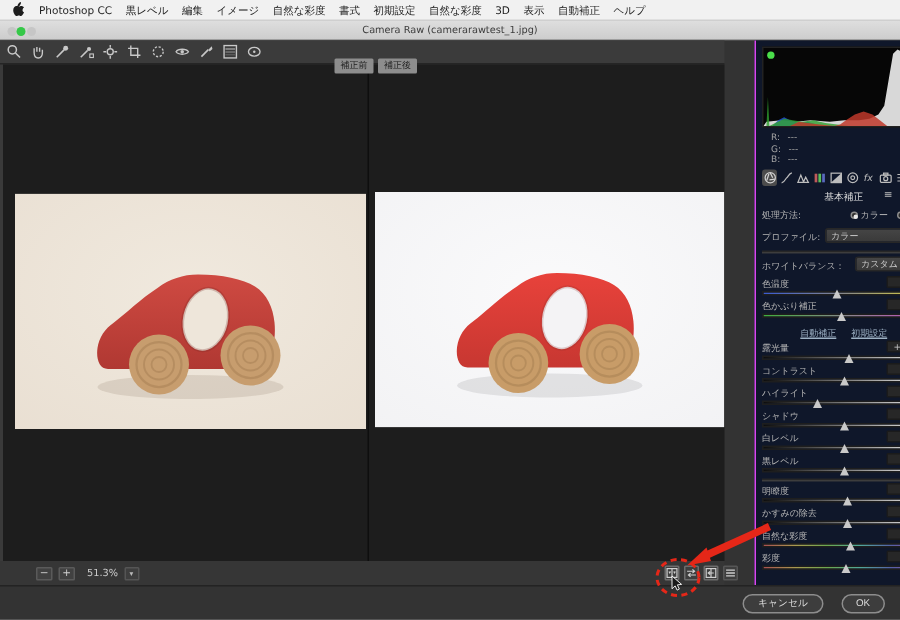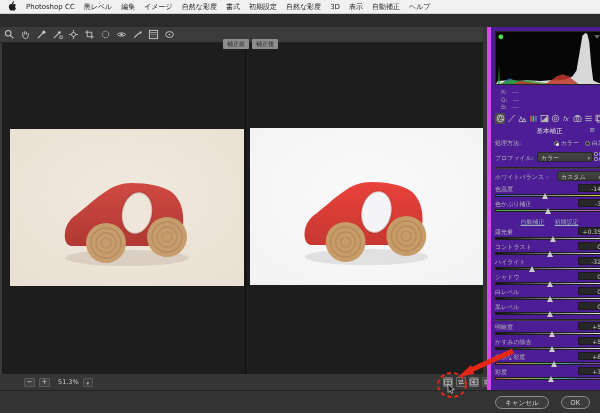--- a/index.html
+++ b/index.html
@@ -55,22 +55,22 @@
     color:#cfcfcf; font-size:7px; line-height:7px; text-align:center; border-radius:1px; }
   .zbtn.first { margin-left:24px; }
   .zlevel { margin-left:8px; font-size:6.5px; color:#cccccc; }
   .zchev { margin-left:4px; width:10px; height:9px; background:#3e3e3e; border:1px solid #555;
     border-radius:1px; color:#bbb; font-size:5px; line-height:8px; text-align:center; }
   .viewbtns { position:absolute; left:443px; top:3px; display:flex; gap:3px; }
   .vbtn { width:10px; height:10px; background:#3e3e3e; border:1px solid #6d6d6d; border-radius:1px;
     display:flex; align-items:center; justify-content:center; }
 
   
-  .panel { position:absolute; top:0; right:0; width:113px; height:363px;
-    background:#4c1d95; border-left:4px solid #d946ef; color:#b9b9b9; font-size:6px; }
+  .panel { position:absolute; top:0; right:0; width:97px; height:363px;
+    background:#0f172a; border-left:1px solid #d946ef; color:#b9b9b9; font-size:6px; }
   .hist { position:absolute; top:4px; left:4px; width:109px; height:54px;
     background:#060606; border:1px solid #222; }
   .rgb { position:absolute; top:61px; left:10px; line-height:7.5px; color:#a3a3a3; }
   .rgb .v { display:inline-block; margin-left:5px; }
   .tabs { position:absolute; top:86px; left:4px; width:109px; display:flex; justify-content:space-between; }
   .tab { width:10px; height:11px; display:flex; align-items:center; justify-content:center; border-radius:2px; }
   .tab.active { background:#4c4c4c; }
   .ptitle { position:absolute; top:100px; left:0; width:117px; text-align:center;
     font-size:6.5px; color:#dedede; }
   .pmenu { position:absolute; top:99px; right:5px; color:#bbb; font-size:7px; }
@@ -131,20 +131,26 @@
     <span class="mi">自然な彩度</span>
     <span class="mi">書式</span>
     <span class="mi">初期設定</span>
     <span class="mi">自然な彩度</span>
     <span class="mi">3D</span>
     <span class="mi">表示</span>
     <span class="mi">自動補正</span>
     <span class="mi">ヘルプ</span>
   </div>
 
+  <div class="titlebar">
+    <span class="tl-dot" style="left:5px;background:#c6c6c6"></span>
+    <span class="tl-dot" style="left:11px;background:#35c848"></span>
+    <span class="tl-dot" style="left:18px;background:#c6c6c6"></span>
+    <div class="title">Camera Raw (camerarawtest_1.jpg)</div>
+  </div>
 
   <div class="dialog">
 
     <div class="cr-toolbar">
       <span class="tool">
           <svg viewBox="0 0 12 12" width="11" height="11" fill="none" stroke="#c8c8c8" stroke-width="1.1">
             <circle cx="4.6" cy="4.6" r="3"></circle>
             <line x1="6.9" y1="6.9" x2="10.2" y2="10.2"></line>
           </svg>
         </span>

